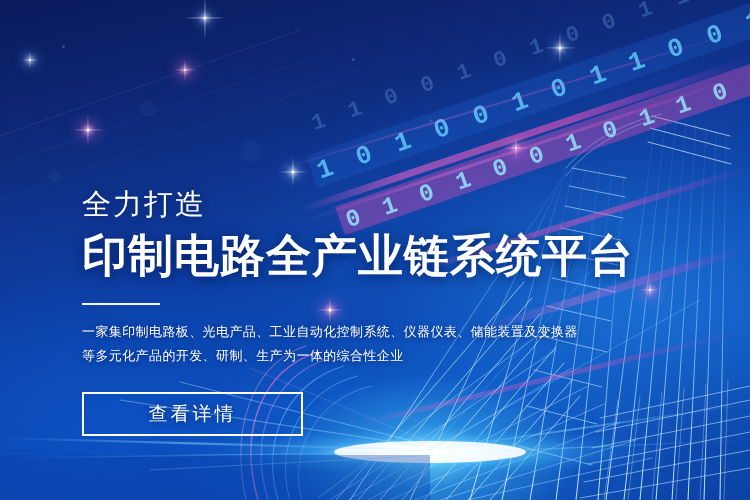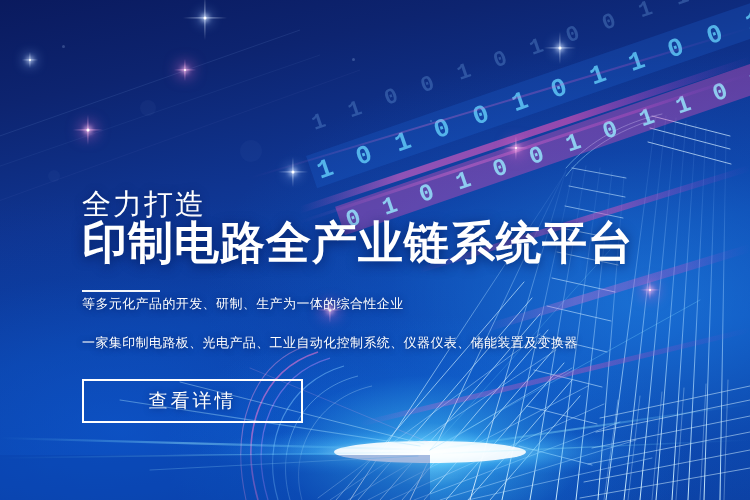--- a/index.html
+++ b/index.html
@@ -61,20 +61,21 @@
   .eyebrow {
     font-size:29px;
     line-height:1;
     color:#ffffff;
     letter-spacing:2px;
     font-weight:400;
     text-shadow:0 1px 8px rgba(0,25,90,.75);
     white-space:nowrap;
   }
   .headline {
+    margin-top:13px;
     font-size:45px;
     line-height:1.06;
     color:#ffffff;
     font-weight:bold;
     letter-spacing:1px;
     text-shadow:0 2px 12px rgba(0,22,85,.8);
     white-space:nowrap;
   }
   .divider {
     margin-top:23px;
@@ -361,19 +362,19 @@
   <div class="dot" style="left:430px; top:120px; width:2px;  height:2px; opacity:.55;"></div>
 
   <div class="content">
 
     <div class="eyebrow">全力打造</div>
 
     <div class="headline">印制电路全产业链系统平台</div>
 
     <div class="divider"></div>
 
+    <div class="desc">一家集印制电路板、光电产品、工业自动化控制系统、仪器仪表、储能装置及变换器</div>
     <div class="desc" style="margin-top:0;">等多元化产品的开发、研制、生产为一体的综合性企业</div>
-    <div class="desc">一家集印制电路板、光电产品、工业自动化控制系统、仪器仪表、储能装置及变换器</div>
 
     <button class="cta">查看详情</button>
   </div>
 
 </div>
 
 </body></html>

